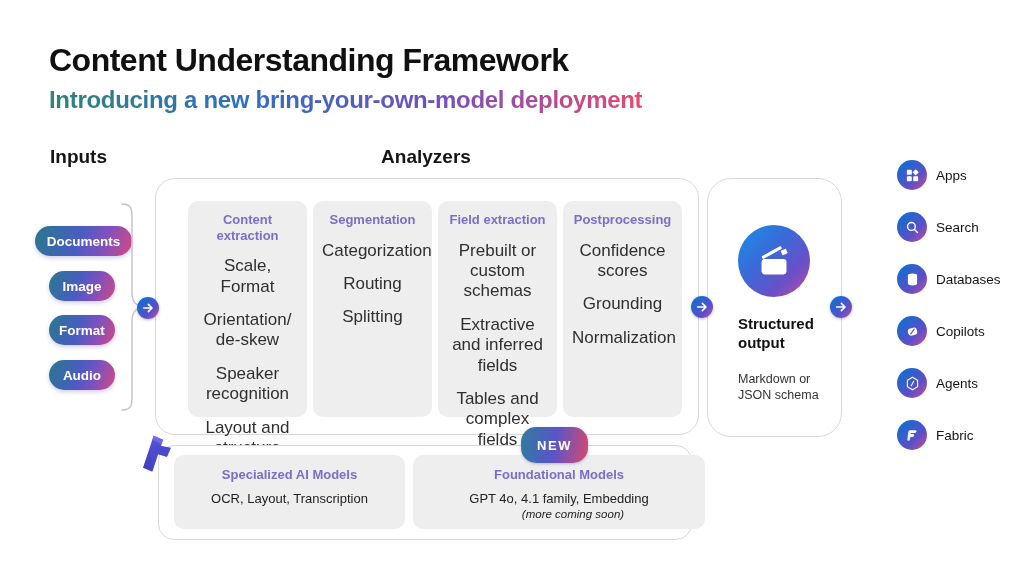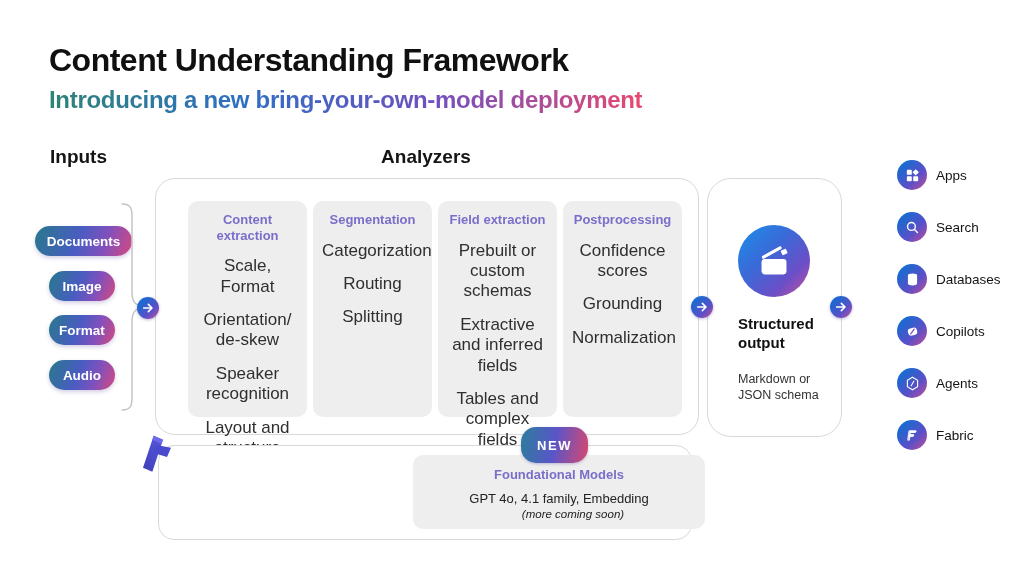--- a/index.html
+++ b/index.html
@@ -208,20 +208,24 @@
             <rect x="8.5" y="10" width="7.5" height="4" rx="2" opacity="0.92"></rect>
             <rect x="7" y="4.5" width="4" height="15" rx="2" opacity="0.85"></rect>
           </g>
         </svg>
       </span>
       <span class="dest-label">Fabric</span>
     </div>
   </div>
 
   <div class="abs outline-box" id="models-box">
+    <div class="model-card" id="model-0">
+      <div class="model-title">Specialized AI Models</div>
+      <div class="model-content">OCR, Layout, Transcription</div>
+    </div>
     <div class="model-card" id="model-1">
       <div class="model-title">Foundational Models</div>
       <div class="model-content">GPT 4o, 4.1 family, Embedding</div>
       <div class="model-note">(more coming soon)</div>
     </div>
   </div>
 
   <div class="abs" id="new-badge">NEW</div>
 
   <svg class="abs" style="left:137px;top:425px;" width="44" height="48" viewBox="0 0 32 36">

